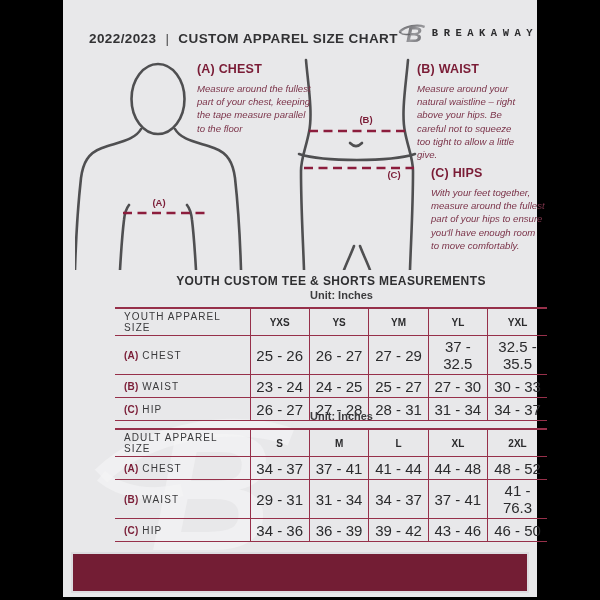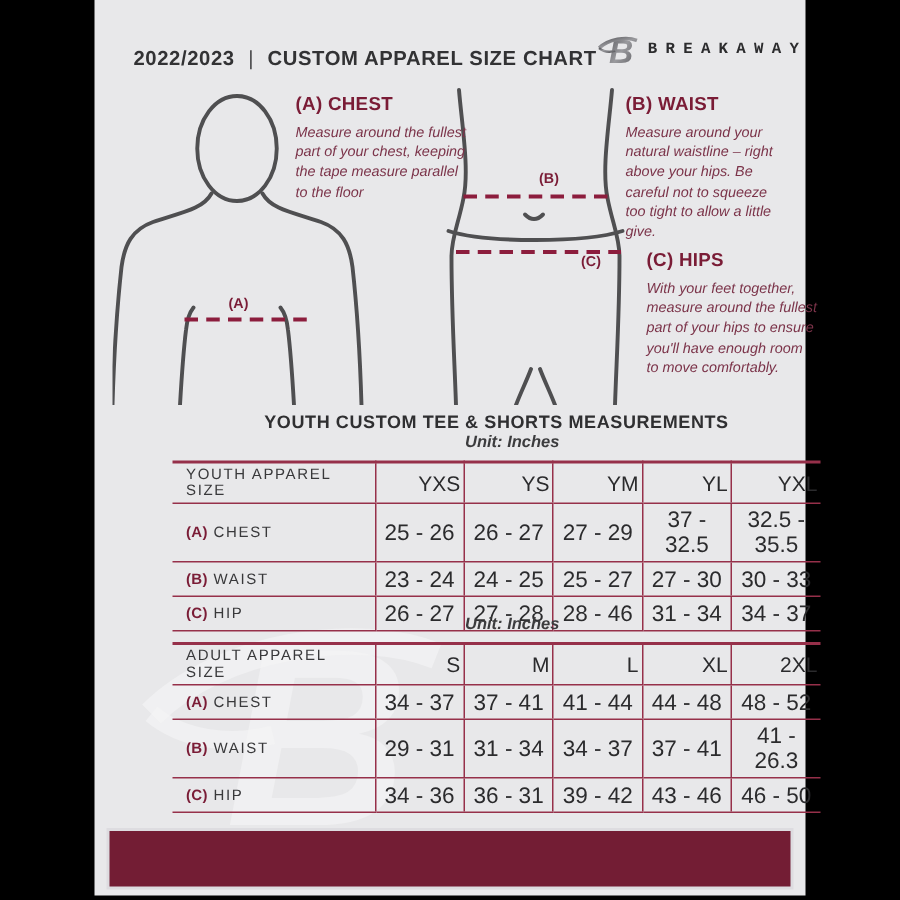--- a/index.html
+++ b/index.html
@@ -57,33 +57,33 @@
   .instr-b{ left:354px; top:6px;  width:110px; }
   .instr-c{ left:354px; top:110px; width:114px;margin-left:14px; }
   
   .tbl-section{ position:absolute; left:0; width:536px; text-align:center; z-index:2; }
   .sec-youth{ top:274px; }
   .sec-adult{ top:409px; }
   .tbl-section h2{
     font-size:12px; font-weight:bold; color:var(--ink); letter-spacing:.4px; line-height:14px;
   }
   .unit{
-    font-size:11px; font-style:italic; font-weight:bold; color:#3c3c3e; line-height:14px;margin-left:21px;
+    font-size:11px; font-weight:bold; color:#3c3c3e; line-height:14px;margin-left:21px;
   }
   table.sz-table{
     width:432px; margin:5px auto 0 auto;
     border-collapse:collapse; table-layout:fixed;
     border-top:2.5px solid var(--line);
   }
   .sz-table th, .sz-table td{
     border-bottom:1.5px solid var(--line);
     height:23px; text-align:center; vertical-align:middle;
     font-size:15px; color:#2b2b2d; padding:2px 2px;
   }
-  .sz-table th{ font-weight:normal; font-size:14px;text-align:right; }
+  .sz-table th{ font-weight:bold; font-size:10px; }
   .sz-table th:nth-child(n+2), .sz-table td:nth-child(n+2){
     border-left:1.5px solid var(--line);
   }
   .sz-table .lbl{
     width:135px; text-align:left; padding-left:9px;
     letter-spacing:1.1px; font-weight:normal; font-size:10px; color:#39393b;
   }
   .sz-table td.lbl .pfx{ color:var(--maroon); font-weight:bold; letter-spacing:.2px; }
   
   .watermark{ position:absolute; left:8px; top:388px; z-index:1; opacity:.55; }
@@ -192,21 +192,21 @@
             <td>23 - 24</td>
             <td>24 - 25</td>
             <td>25 - 27</td>
             <td>27 - 30</td>
             <td>30 - 33</td>
           </tr>
           <tr>
             <td class="lbl"><span class="pfx">(C)</span> HIP</td>
             <td>26 - 27</td>
             <td>27 - 28</td>
-            <td>28 - 46</td>
+            <td>28 - 31</td>
             <td>31 - 34</td>
             <td>34 - 37</td>
           </tr>
         </tbody>
     </table>
   </section>
 
   <section class="tbl-section sec-adult">
     <div class="unit">Unit: Inches</div>
     <table class="sz-table">
@@ -228,26 +228,26 @@
             <td>41 - 44</td>
             <td>44 - 48</td>
             <td>48 - 52</td>
           </tr>
           <tr>
             <td class="lbl"><span class="pfx">(B)</span> WAIST</td>
             <td>29 - 31</td>
             <td>31 - 34</td>
             <td>34 - 37</td>
             <td>37 - 41</td>
-            <td>41 - 26.3</td>
+            <td>41 - 76.3</td>
           </tr>
           <tr>
             <td class="lbl"><span class="pfx">(C)</span> HIP</td>
             <td>34 - 36</td>
-            <td>36 - 31</td>
+            <td>36 - 39</td>
             <td>39 - 42</td>
             <td>43 - 46</td>
             <td>46 - 50</td>
           </tr>
         </tbody>
     </table>
   </section>
 
   <svg class="watermark" width="250" height="190" viewBox="0 0 60 54">
     <text x="17" y="46" font-family="Liberation Sans, sans-serif" font-style="italic" font-weight="bold" font-size="48" fill="rgba(255,255,255,0.65)">B</text>

